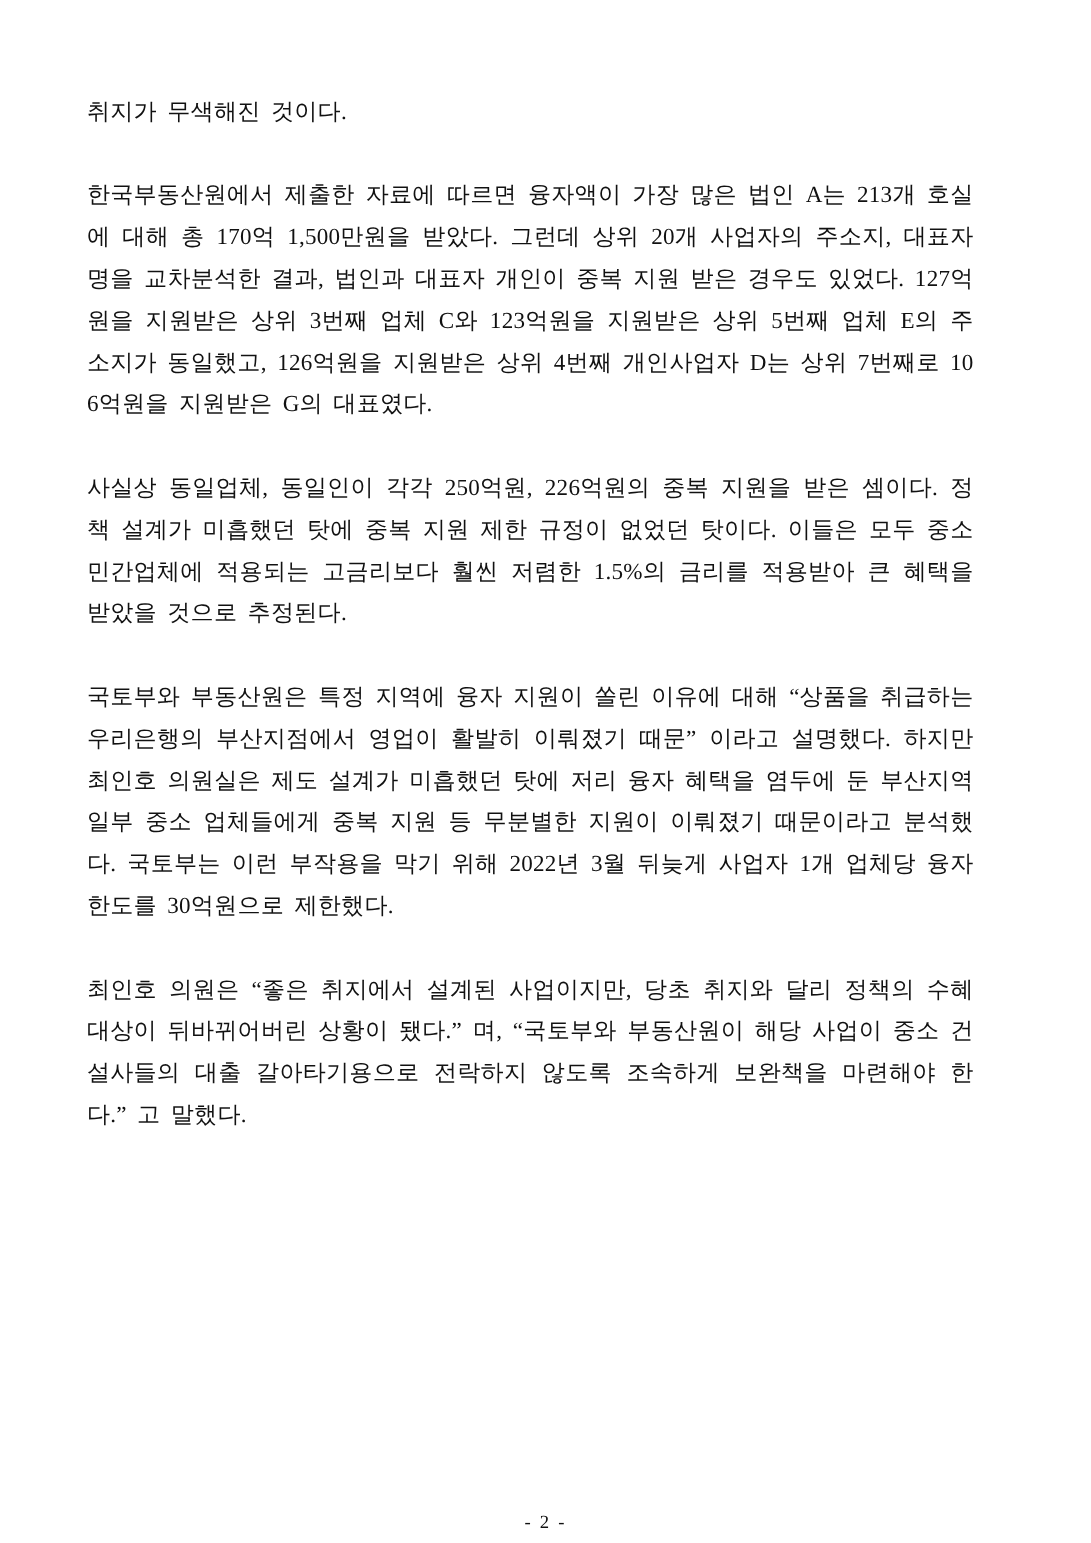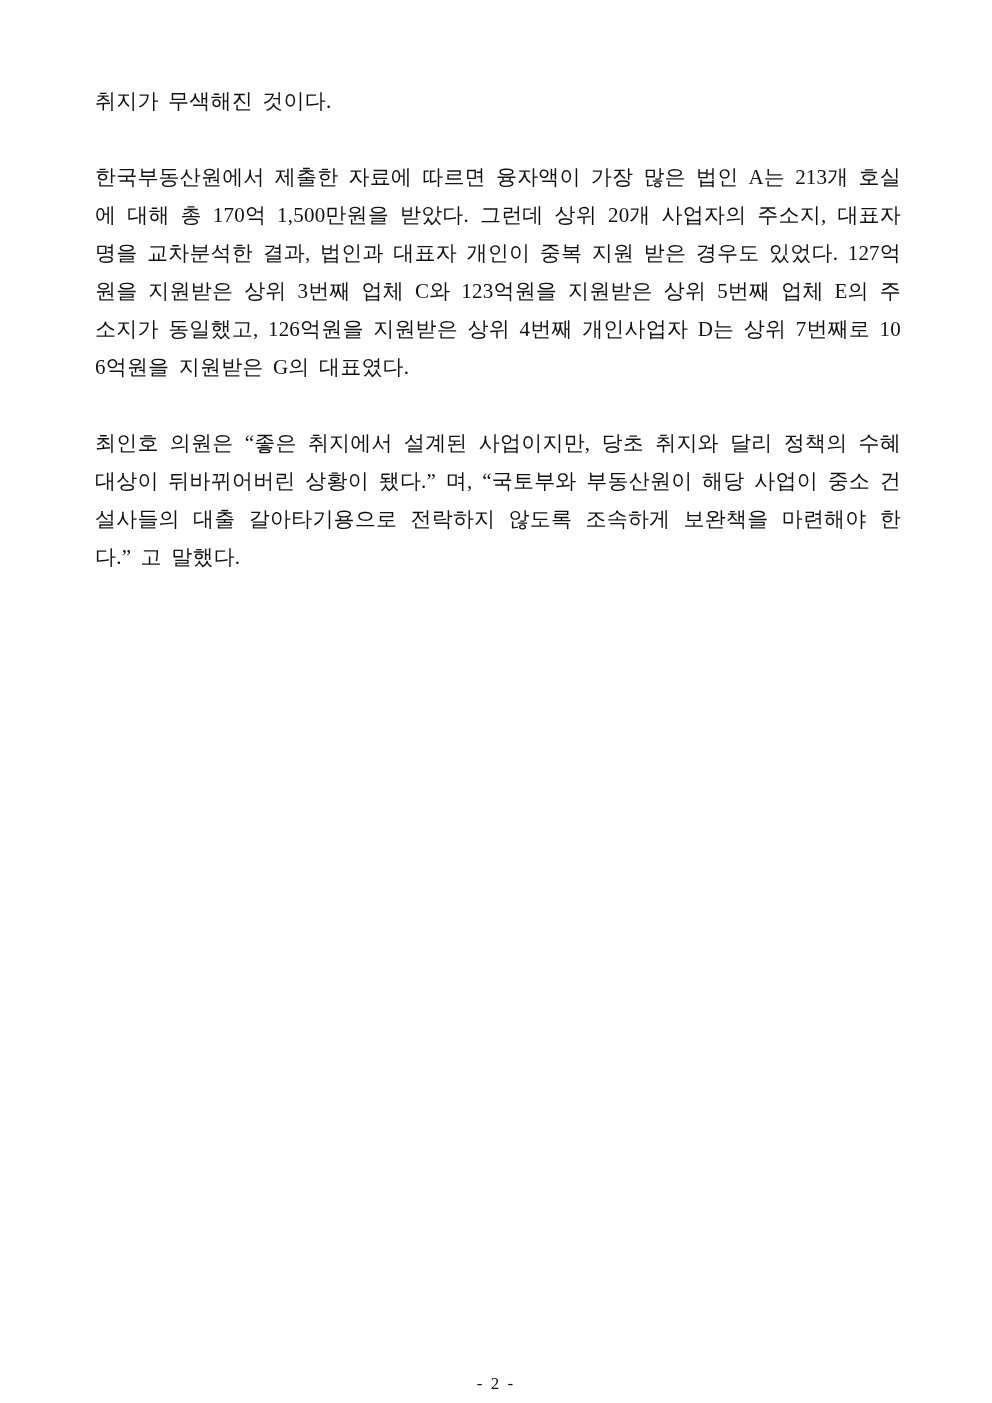--- a/index.html
+++ b/index.html
@@ -12,21 +12,21 @@
     width: 992px;
     height: 1403px;
     background: #ffffff;
     overflow: hidden;
     font-family: "Liberation Serif", "DejaVu Serif", serif;
     color: #111111;
   }
   .content {
     position: absolute;
     top: 82px;
-    left: 95px;
+    left: 79px;
     width: 806px;
   }
   .content p {
     margin: 0 0 38px 0;
     font-size: 21px;
     line-height: 38px;
     text-align: justify;
     text-align-last: left;
     word-break: break-all;
     word-spacing: 4px;
@@ -47,16 +47,18 @@
     color: #111111;
   }
 </style>
 </head>
 <body>
 
 <div class="page">
   <div class="content">
     <p>취지가 무색해진 것이다.</p>
     <p>한국부동산원에서 제출한 자료에 따르면 융자액이 가장 많은 법인 A는 213개 호실에 대해 총 170억 1,500만원을 받았다. 그런데 상위 20개 사업자의 주소지, 대표자명을 교차분석한 결과, 법인과 대표자 개인이 중복 지원 받은 경우도 있었다. 127억원을 지원받은 상위 3번째 업체 C와 123억원을 지원받은 상위 5번째 업체 E의 주소지가 동일했고, 126억원을 지원받은 상위 4번째 개인사업자 D는 상위 7번째로 106억원을 지원받은 G의 대표였다.</p>
+    <p>사실상 동일업체, 동일인이 각각 250억원, 226억원의 중복 지원을 받은 셈이다. 정책 설계가 미흡했던 탓에 중복 지원 제한 규정이 없었던 탓이다. 이들은 모두 중소 민간업체에 적용되는 고금리보다 훨씬 저렴한 1.5%의 금리를 적용받아 큰 혜택을 받았을 것으로 추정된다.</p>
+    <p>국토부와 부동산원은 특정 지역에 융자 지원이 쏠린 이유에 대해 “상품을 취급하는 우리은행의 부산지점에서 영업이 활발히 이뤄졌기 때문” 이라고 설명했다. 하지만 최인호 의원실은 제도 설계가 미흡했던 탓에 저리 융자 혜택을 염두에 둔 부산지역 일부 중소 업체들에게 중복 지원 등 무분별한 지원이 이뤄졌기 때문이라고 분석했다. 국토부는 이런 부작용을 막기 위해 2022년 3월 뒤늦게 사업자 1개 업체당 융자한도를 30억원으로 제한했다.</p>
     <p>최인호 의원은 “좋은 취지에서 설계된 사업이지만, 당초 취지와 달리 정책의 수혜 대상이 뒤바뀌어버린 상황이 됐다.” 며, “국토부와 부동산원이 해당 사업이 중소 건설사들의 대출 갈아타기용으로 전락하지 않도록 조속하게 보완책을 마련해야 한다.” 고 말했다.</p>
   </div>
   <div class="footer">- 2 -</div>
 </div>
 
 </body></html>

